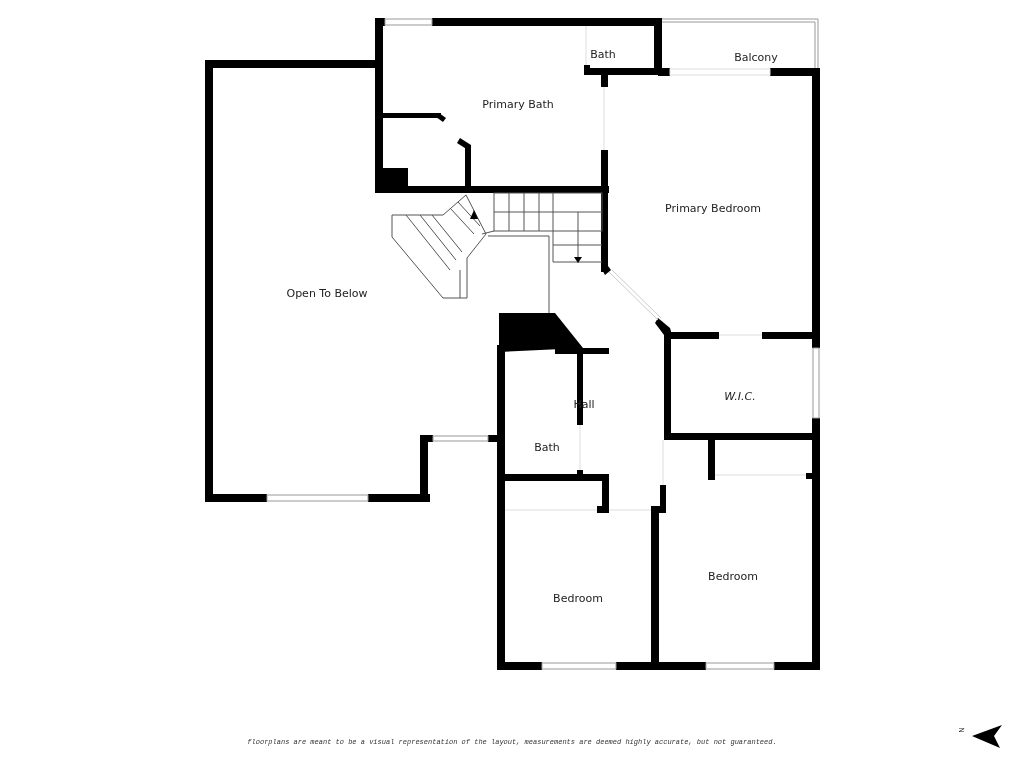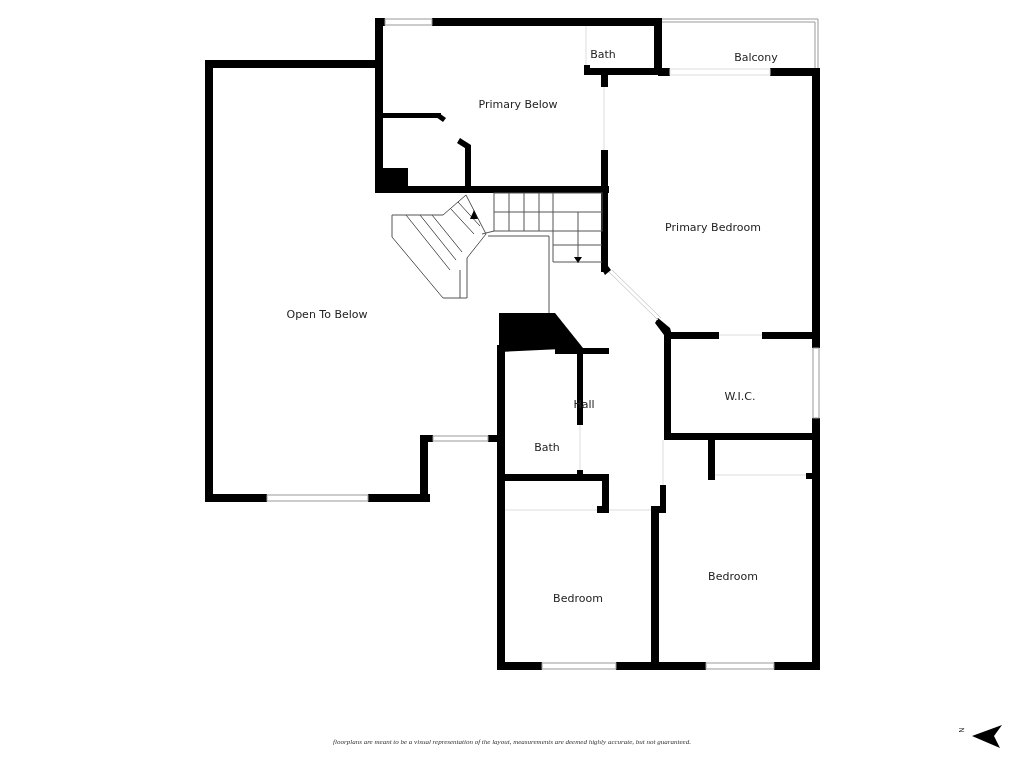--- a/index.html
+++ b/index.html
@@ -1,19 +1,19 @@
 <!DOCTYPE html>
 <html><head>
 <meta charset="utf-8">
 <style>
   html,body{margin:0;padding:0;background:#fff;}
   body{width:1024px;height:768px;position:relative;overflow:hidden;font-family:"Liberation Sans",sans-serif;}
   #plan{position:absolute;left:0;top:0;}
   .lbl{position:absolute;font-family:"DejaVu Sans",sans-serif;font-size:11px;color:#222;white-space:nowrap;transform:translate(-50%,-50%);}
-  .disclaimer{position:absolute;left:512px;top:742px;transform:translate(-50%,-50%);font-family:Liberation Serif, serif;font-style:italic;font-size:7px;color:#333;white-space:nowrap;}
+  .disclaimer{position:absolute;left:512px;top:742px;transform:translate(-50%,-50%);font-family:Liberation Mono, monospace;font-style:italic;font-size:7px;color:#333;white-space:nowrap;}
   .compass{position:absolute;left:958px;top:722px;width:46px;height:28px;}
   .compass-n{position:absolute;left:0;top:4px;font-family:"DejaVu Sans",sans-serif;font-size:7px;color:#222;transform:rotate(90deg);}
 </style>
 </head>
 <body>
 
 <svg id="plan" width="1024" height="768" viewBox="0 0 1024 768">
   <g fill="#000">
 
     <rect x="205" y="60" width="8" height="442"></rect>
@@ -126,27 +126,27 @@
     <line x1="458" y1="202" x2="480" y2="226"></line>
     <line x1="460" y1="270" x2="460" y2="298"></line>
   </g>
   <g fill="#000">
     <polygon points="474,210 470,219 478,219" transform="rotate(0)"></polygon>
     <polygon points="574,257 582,257 578,263"></polygon>
   </g>
 </svg>
 
 <div id="labels">
-    <div class="lbl" style="left: 327px; top: 314px;">Open To Below</div>
-    <div class="lbl" style="left: 518px; top: 104px;">Primary Below</div>
+    <div class="lbl" style="left: 327px; top: 293px;">Open To Below</div>
+    <div class="lbl" style="left: 518px; top: 104px;">Primary Bath</div>
     <div class="lbl" style="left: 603px; top: 54px;">Bath</div>
     <div class="lbl" style="left: 756px; top: 57px;">Balcony</div>
-    <div class="lbl" style="left: 713px; top: 227px;">Primary Bedroom</div>
+    <div class="lbl" style="left: 713px; top: 208px;">Primary Bedroom</div>
     <div class="lbl" style="left: 584px; top: 404px;">Hall</div>
-    <div class="lbl" style="left: 740px; top: 396px;">W.I.C.</div>
+    <div class="lbl" style="left: 740px; top: 396px; font-style: italic;">W.I.C.</div>
     <div class="lbl" style="left: 547px; top: 447px;">Bath</div>
     <div class="lbl" style="left: 578px; top: 598px;">Bedroom</div>
     <div class="lbl" style="left: 733px; top: 576px;">Bedroom</div>
   </div>
 
 <div class="disclaimer">floorplans are meant to be a visual representation of the layout, measurements are deemed highly accurate, but not guaranteed.</div>
 
 <div class="compass">
   <span class="compass-n">N</span>
   <svg width="46" height="28" viewBox="0 0 46 28" style="position:absolute;left:0;top:0;">

